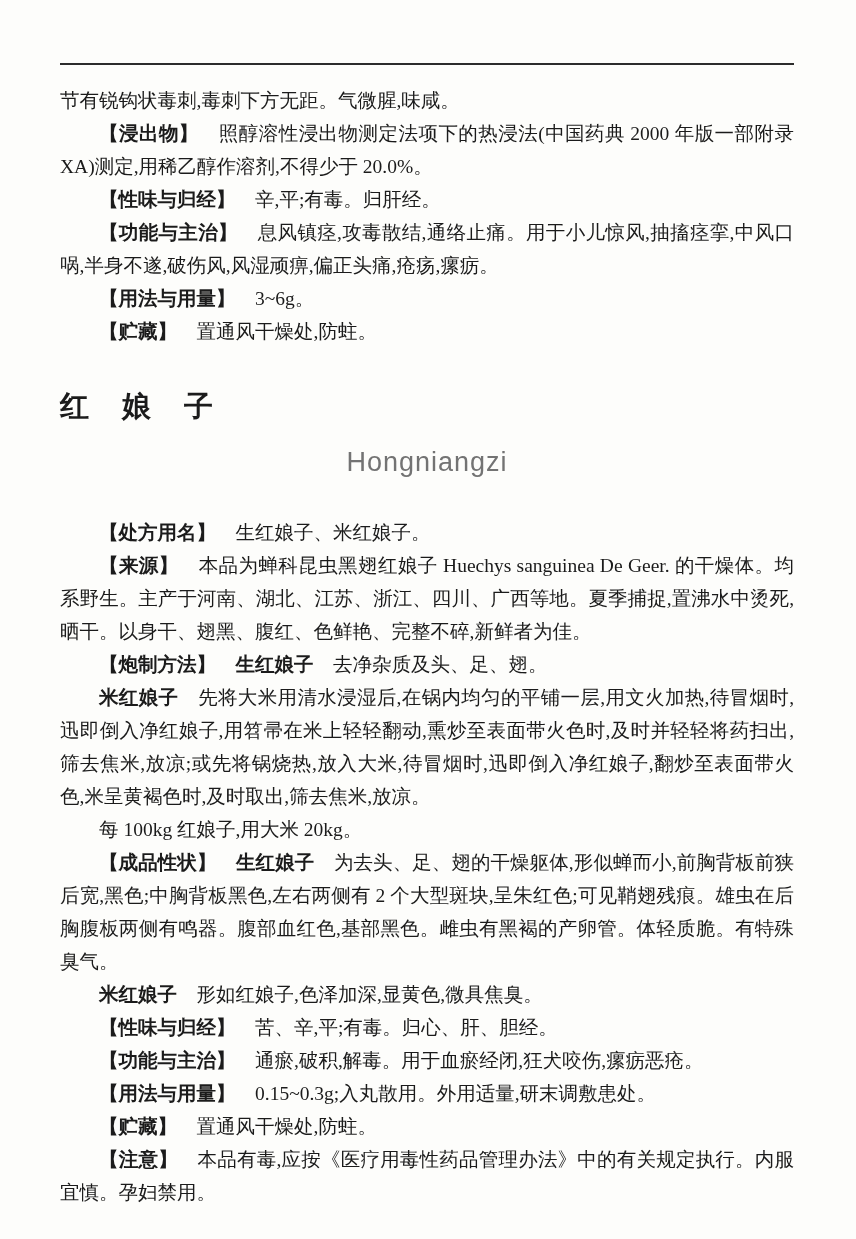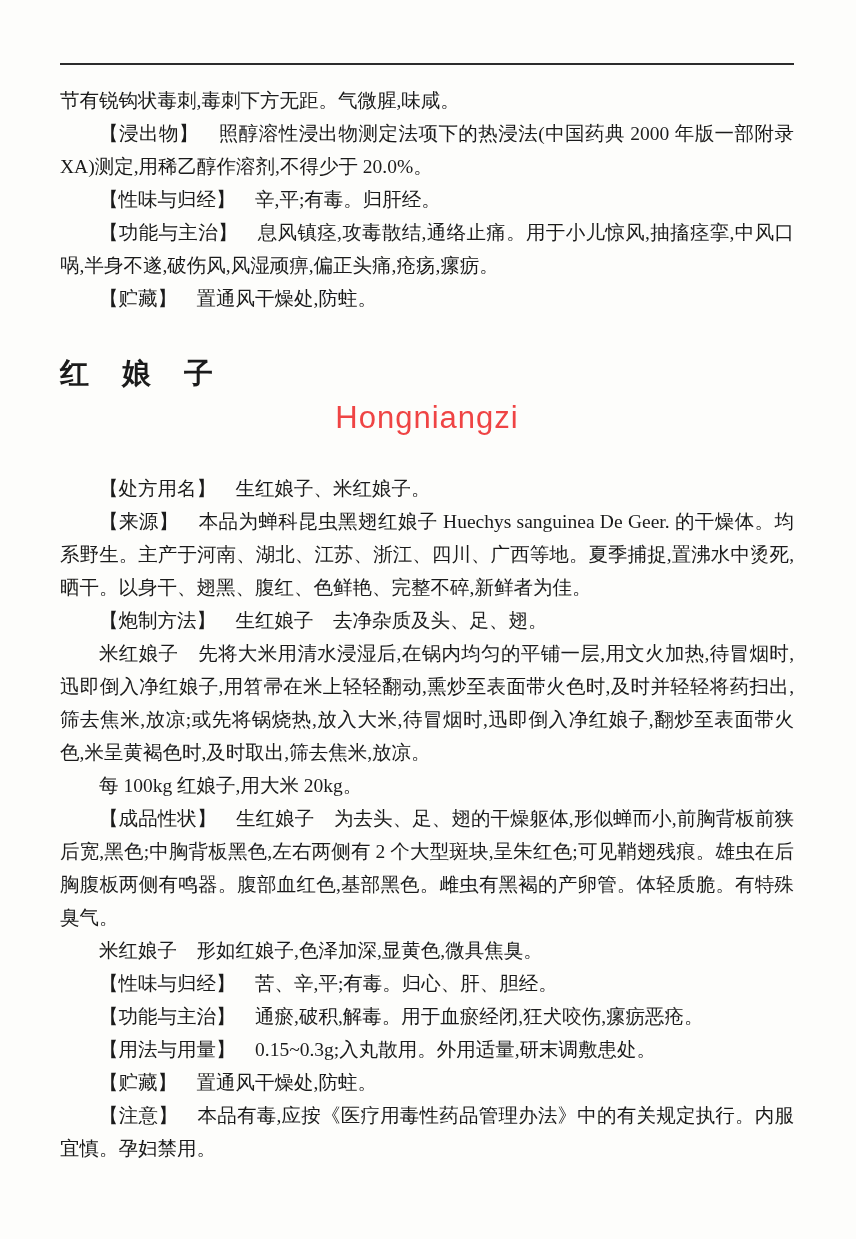--- a/index.html
+++ b/index.html
@@ -10,49 +10,50 @@
     overflow:hidden;
   }
   .page-header{position:relative;height:26px;font-size:17px;line-height:26px;}
   .chapter{text-align:center;letter-spacing:1px;}
   .pageref{position:absolute;right:22px;top:0;}
   .pageref .topic{margin-right:16px;}
   .header-rule{border-bottom:2px solid #2c2c2c;margin-top:7px;}
   .page-body{margin-top:19px;font-size:19.5px;line-height:33px;text-align:justify;}
   .para{margin:0;text-indent:2em;}
   .para.noindent{text-indent:0;}
-  .seg-b{font-weight:normal;font-family:"Liberation Sans","DejaVu Sans",sans-serif;}
+  .seg-b{font-weight:bold;font-family:"Liberation Sans","DejaVu Sans",sans-serif;}
   .seg-i{}
   .entry-title{
     margin:38px 0 0;text-align:left;font-size:29px;font-weight:bold;
     font-family:"Liberation Sans","DejaVu Sans",sans-serif;
     letter-spacing:2px;line-height:40px;text-indent:0;
   }
   .entry-pinyin{
-    text-align:center;font-size:31px;line-height:32px;margin-top:9px;
+    text-align:center;font-size:27px;line-height:32px;margin-top:20px;
     font-family:"Liberation Sans","DejaVu Sans",sans-serif;
-    letter-spacing:1px;color:#ef4444;
+    letter-spacing:1px;color:#737373;
   }
   .entry-body{margin-top:38px;}
 </style>
 </head>
 <body>
 
 <div class="page">
 
 
   <div class="header-rule"></div>
 
   <main class="page-body">
 
     <section>
       <p class="para noindent"><span>节有锐钩状毒刺,毒刺下方无距。气微腥,味咸。</span></p>
       <p class="para"><span class="seg-b">【浸出物】　</span><span>照醇溶性浸出物测定法项下的热浸法(中国药典 2000 年版一部附录 XA)测定,用稀乙醇作溶剂,不得少于 20.0%。</span></p>
       <p class="para"><span class="seg-b">【性味与归经】　</span><span>辛,平;有毒。归肝经。</span></p>
       <p class="para"><span class="seg-b">【功能与主治】　</span><span>息风镇痉,攻毒散结,通络止痛。用于小儿惊风,抽搐痉挛,中风口㖞,半身不遂,破伤风,风湿顽痹,偏正头痛,疮疡,瘰疬。</span></p>
+      <p class="para"><span class="seg-b">【用法与用量】　</span><span>3~6g。</span></p>
       <p class="para"><span class="seg-b">【贮藏】　</span><span>置通风干燥处,防蛀。</span></p>
     </section>
 
     <section>
       <h1 class="entry-title">红　娘　子</h1>
       <div class="entry-pinyin">Hongniangzi</div>
 
       <div class="entry-body">
         <p class="para"><span class="seg-b">【处方用名】　</span><span>生红娘子、米红娘子。</span></p>
         <p class="para"><span class="seg-b">【来源】　</span><span>本品为蝉科昆虫黑翅红娘子 </span><span class="seg-i">Huechys sanguinea</span><span> De Geer. 的干燥体。均系野生。主产于河南、湖北、江苏、浙江、四川、广西等地。夏季捕捉,置沸水中烫死,晒干。以身干、翅黑、腹红、色鲜艳、完整不碎,新鲜者为佳。</span></p>

